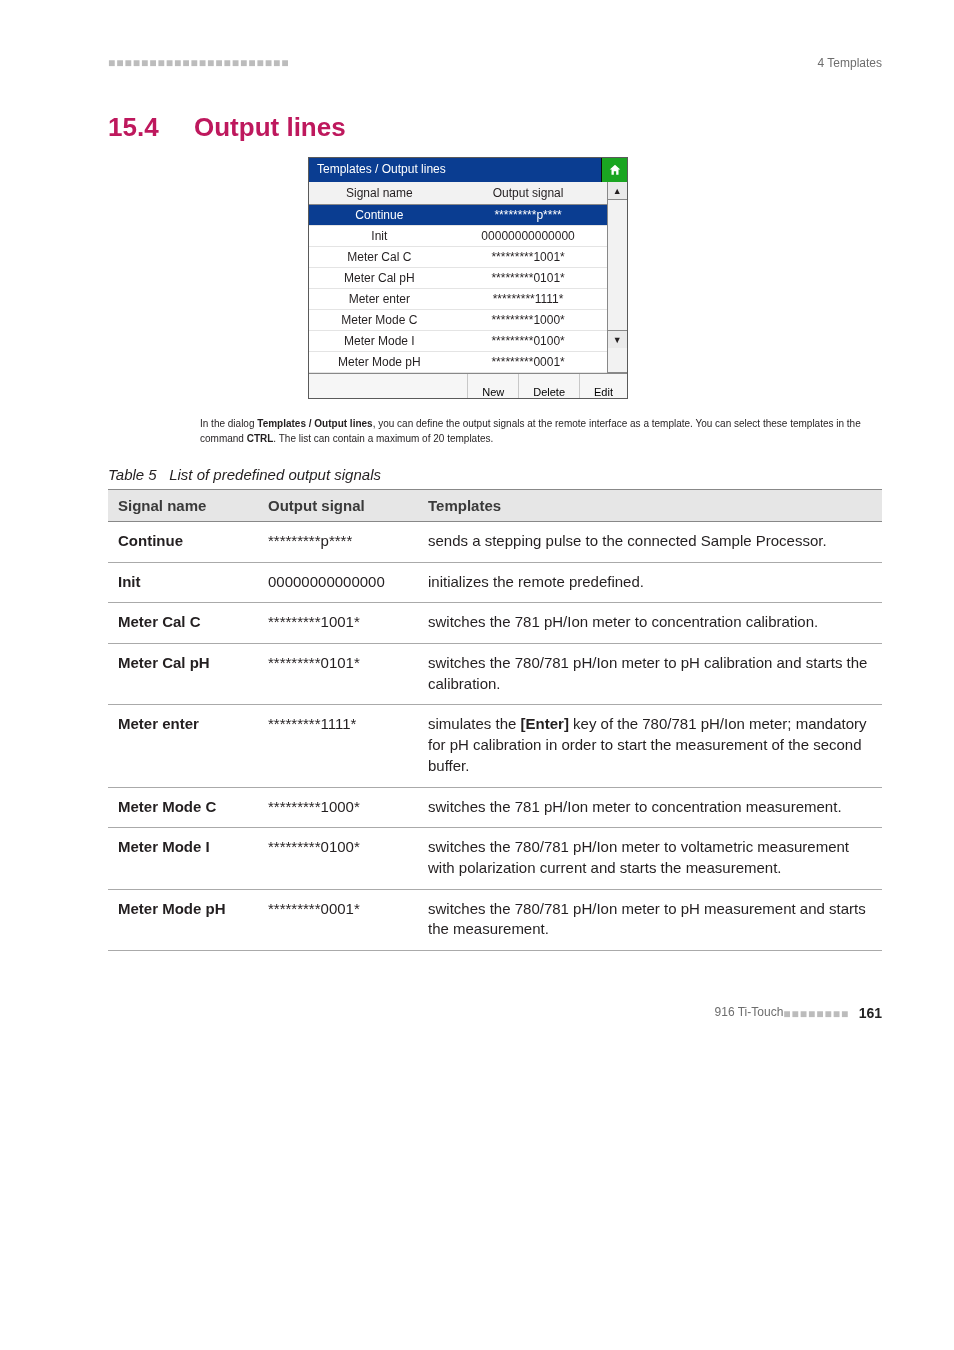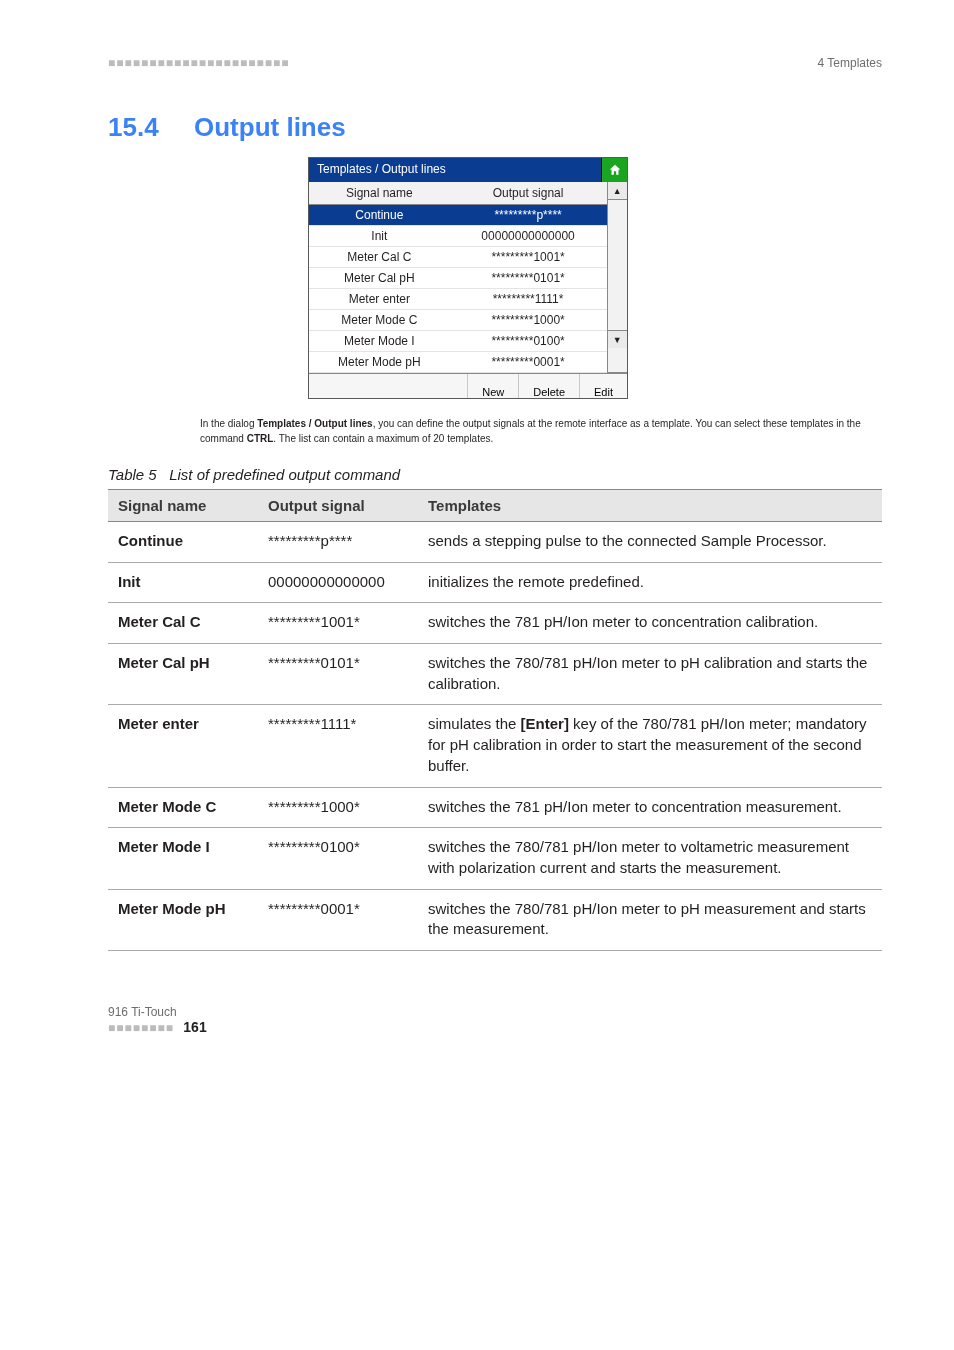--- a/index.html
+++ b/index.html
@@ -16,21 +16,21 @@
   }
   .runhead {
     display: flex;
     justify-content: space-between;
     font-size: 12px;
     color: #6d6d6d;
     margin-bottom: 42px;
   }
   .runhead .dots { letter-spacing: 1px; color: #bcbcbc; }
   h2.section {
-    color: #3b82f6;
+    color: #be185d;
     font-size: 26px;
     font-weight: 700;
     margin: 0 0 14px 0;
   }
   h2.section .num { display:inline-block; width: 86px; }
   .breadcrumb {
     margin-left: 200px;
     font-size: 15px;
     margin-bottom: 14px;
   }
@@ -142,25 +142,24 @@
   table.sig td {
     padding:9px 10px 10px 10px;
     border-bottom:1px solid #aaa;
     vertical-align: top;
     line-height:1.38;
   }
   table.sig td.name { font-weight:700; width:150px;}
   table.sig td.osig { width:160px; font-family: inherit;}
   .footer {
     display:flex;
-    justify-content:flex-start;
+    justify-content:flex-end;
     font-size:12px;
     color:#6d6d6d;
     margin-top:54px;
-    flex-direction:column;
   }
   .footer .pg { font-weight:700; color:#222; font-size:14px;margin-top:40px;}
   .footer .dots { letter-spacing:1px; color:#bcbcbc; margin-right:6px;}
 </style>
 </head>
 <body>
 
 <div class="page">
 
   <div class="runhead">
@@ -239,21 +238,21 @@
         <button>Edit</button>
       </div>
     </div>
   </div>
 
   <div class="para">
     <span>In the dialog </span><b>Templates / Output lines</b><span>, you can define the output signals at the remote interface as a template. You can select these templates in the command </span><b>CTRL</b><span>. The list can contain a maximum of 20 templates.</span>
   </div>
 
   <div class="tabcap">
-    <span>Table 5</span>&nbsp;&nbsp;&nbsp;<span>List of predefined output command</span>
+    <span>Table 5</span>&nbsp;&nbsp;&nbsp;<span>List of predefined output signals</span>
   </div>
 
   <table class="sig">
     <tbody>
         <tr>
       <th>Signal name</th>
       <th>Output signal</th>
       <th>Templates</th>
     </tr>
     <tr>

